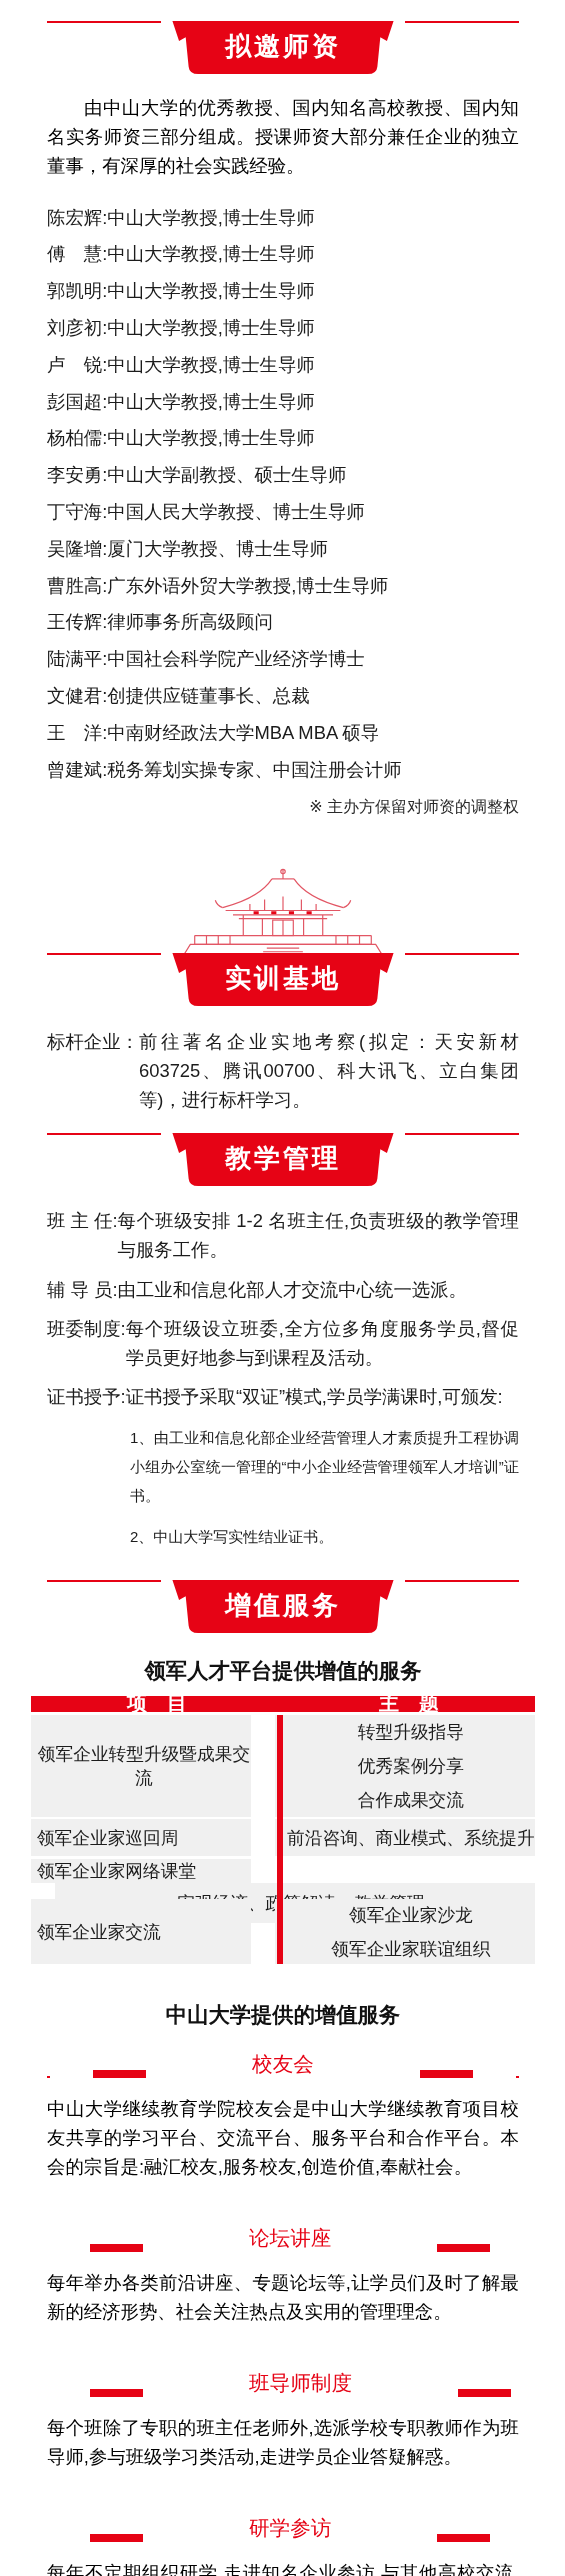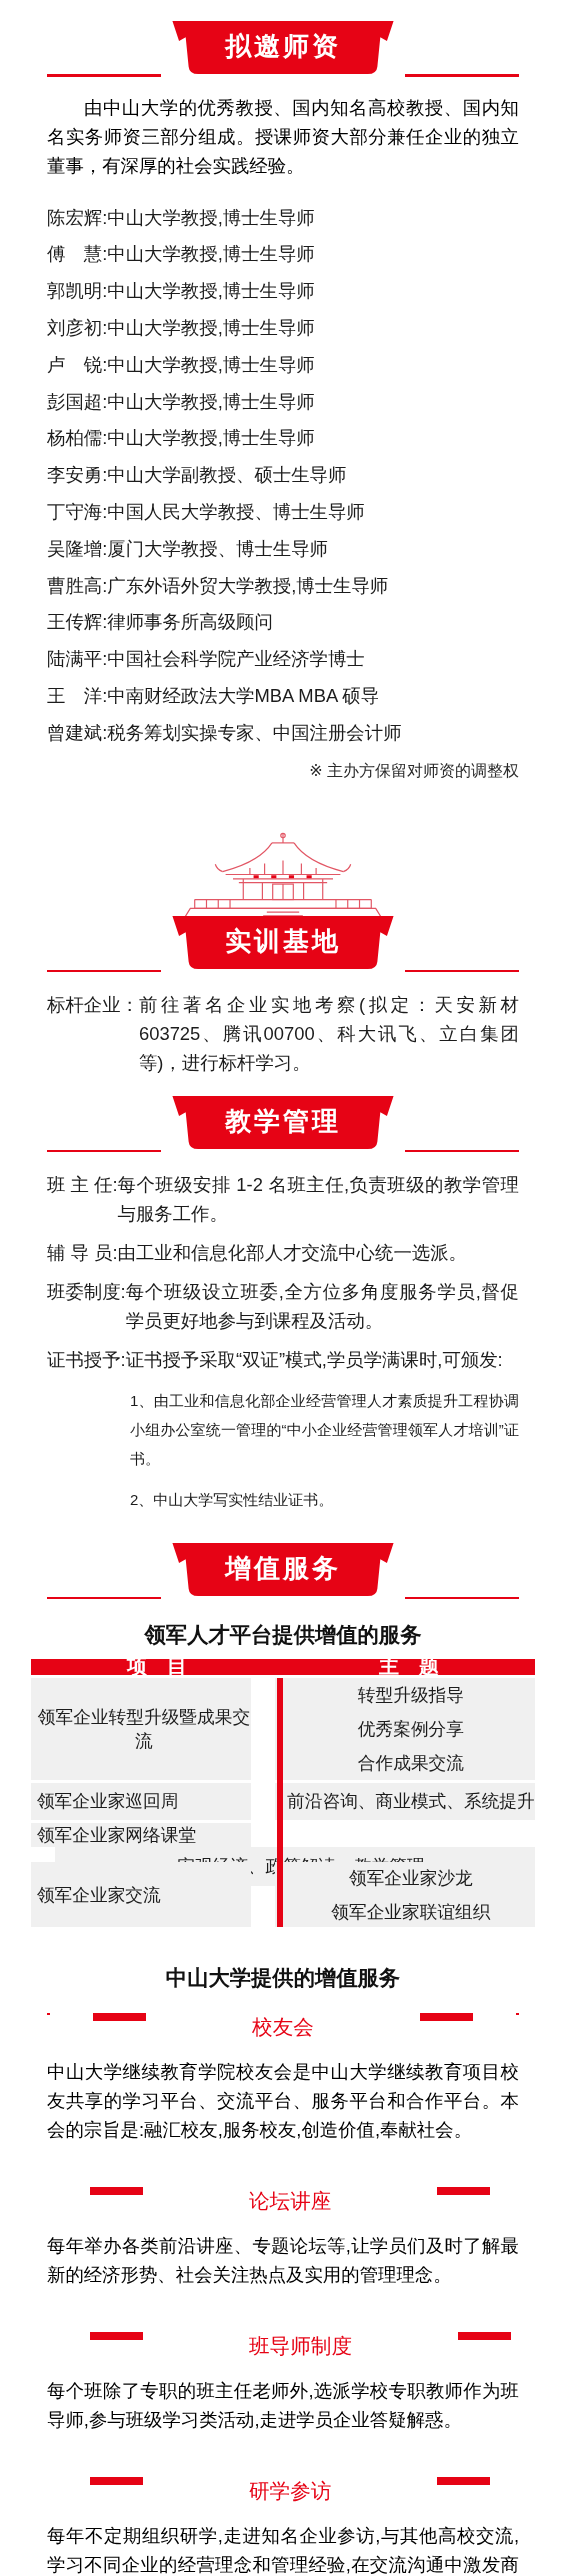--- a/index.html
+++ b/index.html
@@ -1,21 +1,21 @@
 <!DOCTYPE html>
 <html style="--accent: #e60315; --cell-bg: #f0f0f0;font-size:11.8px"><head>
 <meta charset="utf-8">
 <style>
   :root{ --accent:#e60315; --cell-bg:#f0f0f0; }
   html,body{margin:0;padding:0;background:#ffffff;}
   body{font-family:"Liberation Sans","DejaVu Sans",sans-serif;color:#1c1c1c;}
   .page{position:relative;width:566px;height:2576px;margin:0 auto;background:#fff;overflow:hidden;}
 
   
-  .banner-row{display:flex;align-items:flex-end;margin:20.6px 47px 0;}
+  .banner-row{display:flex;align-items:flex-start;margin:20.6px 47px 0;}
   .banner-row .side-line{flex:1;height:2.2px;background:var(--accent);}
   .ribbon{position:relative;width:230px;height:56px;margin:0 7.4px;flex:none;}
   .ribbon svg{position:absolute;left:0;top:0;width:100%;height:100%;}
   .ribbon-path{fill:var(--accent);}
   .ribbon-text{position:absolute;left:0;top:0;right:0;bottom:4.4px;display:flex;align-items:center;justify-content:center;
     color:#fff;font-size:26px;font-weight:bold;letter-spacing:2.9px;}
 
   .b2{margin-top:-4.4px;}
   .b3{margin-top:19px;}
   .b4{margin-top:29px;}
@@ -51,21 +51,21 @@
   .vtable-body{position:relative;display:flex;flex-direction:column;gap:2.9px;margin-top:2.9px;}
   .vrow{display:flex;}
   .vrow .lcell{width:220px;flex:none;background:var(--cell-bg);display:flex;align-items:center;
     padding-left:5.9px;box-sizing:border-box;font-size:17.7px;text-align:center;}
   .vrow .rcell{flex:1;background:var(--cell-bg);margin-left:24px;display:flex;flex-direction:column;
     justify-content:center;padding:2.9px 0 2.9px 11.8px;font-size:17.7px;text-align:center;}
   .vrow .rline{line-height:34px;}
   .vtable-divider{position:absolute;left:246px;top:0;bottom:0;width:5.9px;background:var(--accent);}
 
   
-  .sub-header{display:flex;align-items:flex-start;margin:43px 47px 0;gap:43px;}
+  .sub-header{display:flex;align-items:flex-end;margin:43px 47px 0;gap:43px;}
   .sub-header .thin{flex:1;height:2.2px;background:var(--accent);}
   .sub-header .thick{width:53px;height:8px;background:var(--accent);flex:none;}
   .sub-title{color:var(--accent);font-size:20.6px;margin:0 63px;white-space:nowrap;}
   .sub-para{margin-top:16px;}
   .subsection:first-of-type .sub-header{margin-top:20.6px;}
 </style>
 </head>
 <body>
 
 <div class="page">
@@ -90,20 +90,21 @@
       <div class="faculty-item">刘彦初:中山大学教授,博士生导师</div>
       <div class="faculty-item">卢　锐:中山大学教授,博士生导师</div>
       <div class="faculty-item">彭国超:中山大学教授,博士生导师</div>
       <div class="faculty-item">杨柏儒:中山大学教授,博士生导师</div>
       <div class="faculty-item">李安勇:中山大学副教授、硕士生导师</div>
       <div class="faculty-item">丁守海:中国人民大学教授、博士生导师</div>
       <div class="faculty-item">吴隆增:厦门大学教授、博士生导师</div>
       <div class="faculty-item">曹胜高:广东外语外贸大学教授,博士生导师</div>
       <div class="faculty-item">王传辉:律师事务所高级顾问</div>
       <div class="faculty-item">陆满平:中国社会科学院产业经济学博士</div>
+      <div class="faculty-item">文健君:创捷供应链董事长、总裁</div>
       <div class="faculty-item">王　洋:中南财经政法大学MBA MBA 硕导</div>
       <div class="faculty-item">曾建斌:税务筹划实操专家、中国注册会计师</div>
     </div>
 
   <div class="note">※ 主办方保留对师资的调整权</div>
 
   <div class="pavilion-wrap">
     <svg width="206" height="90" viewBox="0 0 280 122" fill="none" stroke="#e25664" stroke-width="1.6">
       <line x1="140" y1="3" x2="140" y2="16"></line>
       <circle cx="140" cy="6" r="3"></circle>

